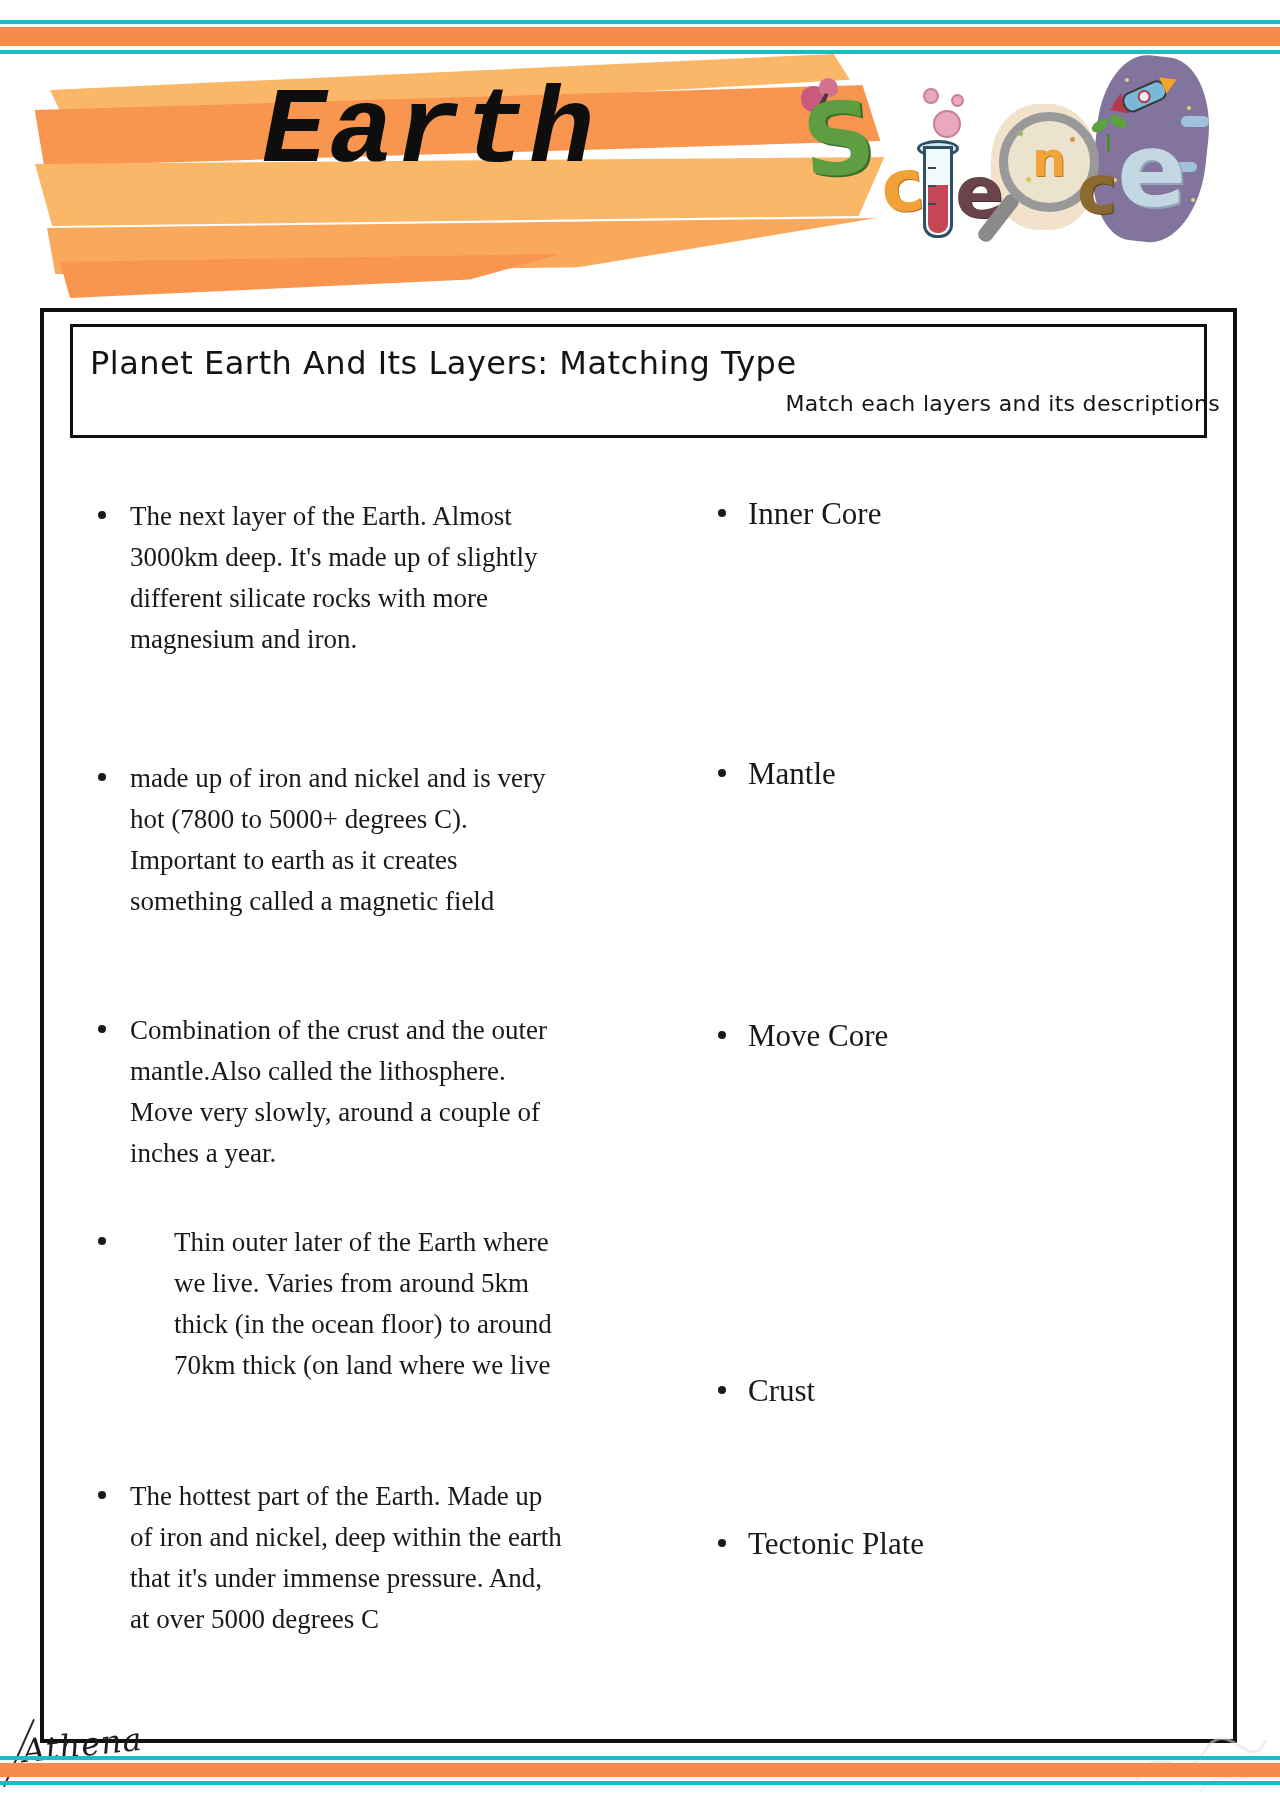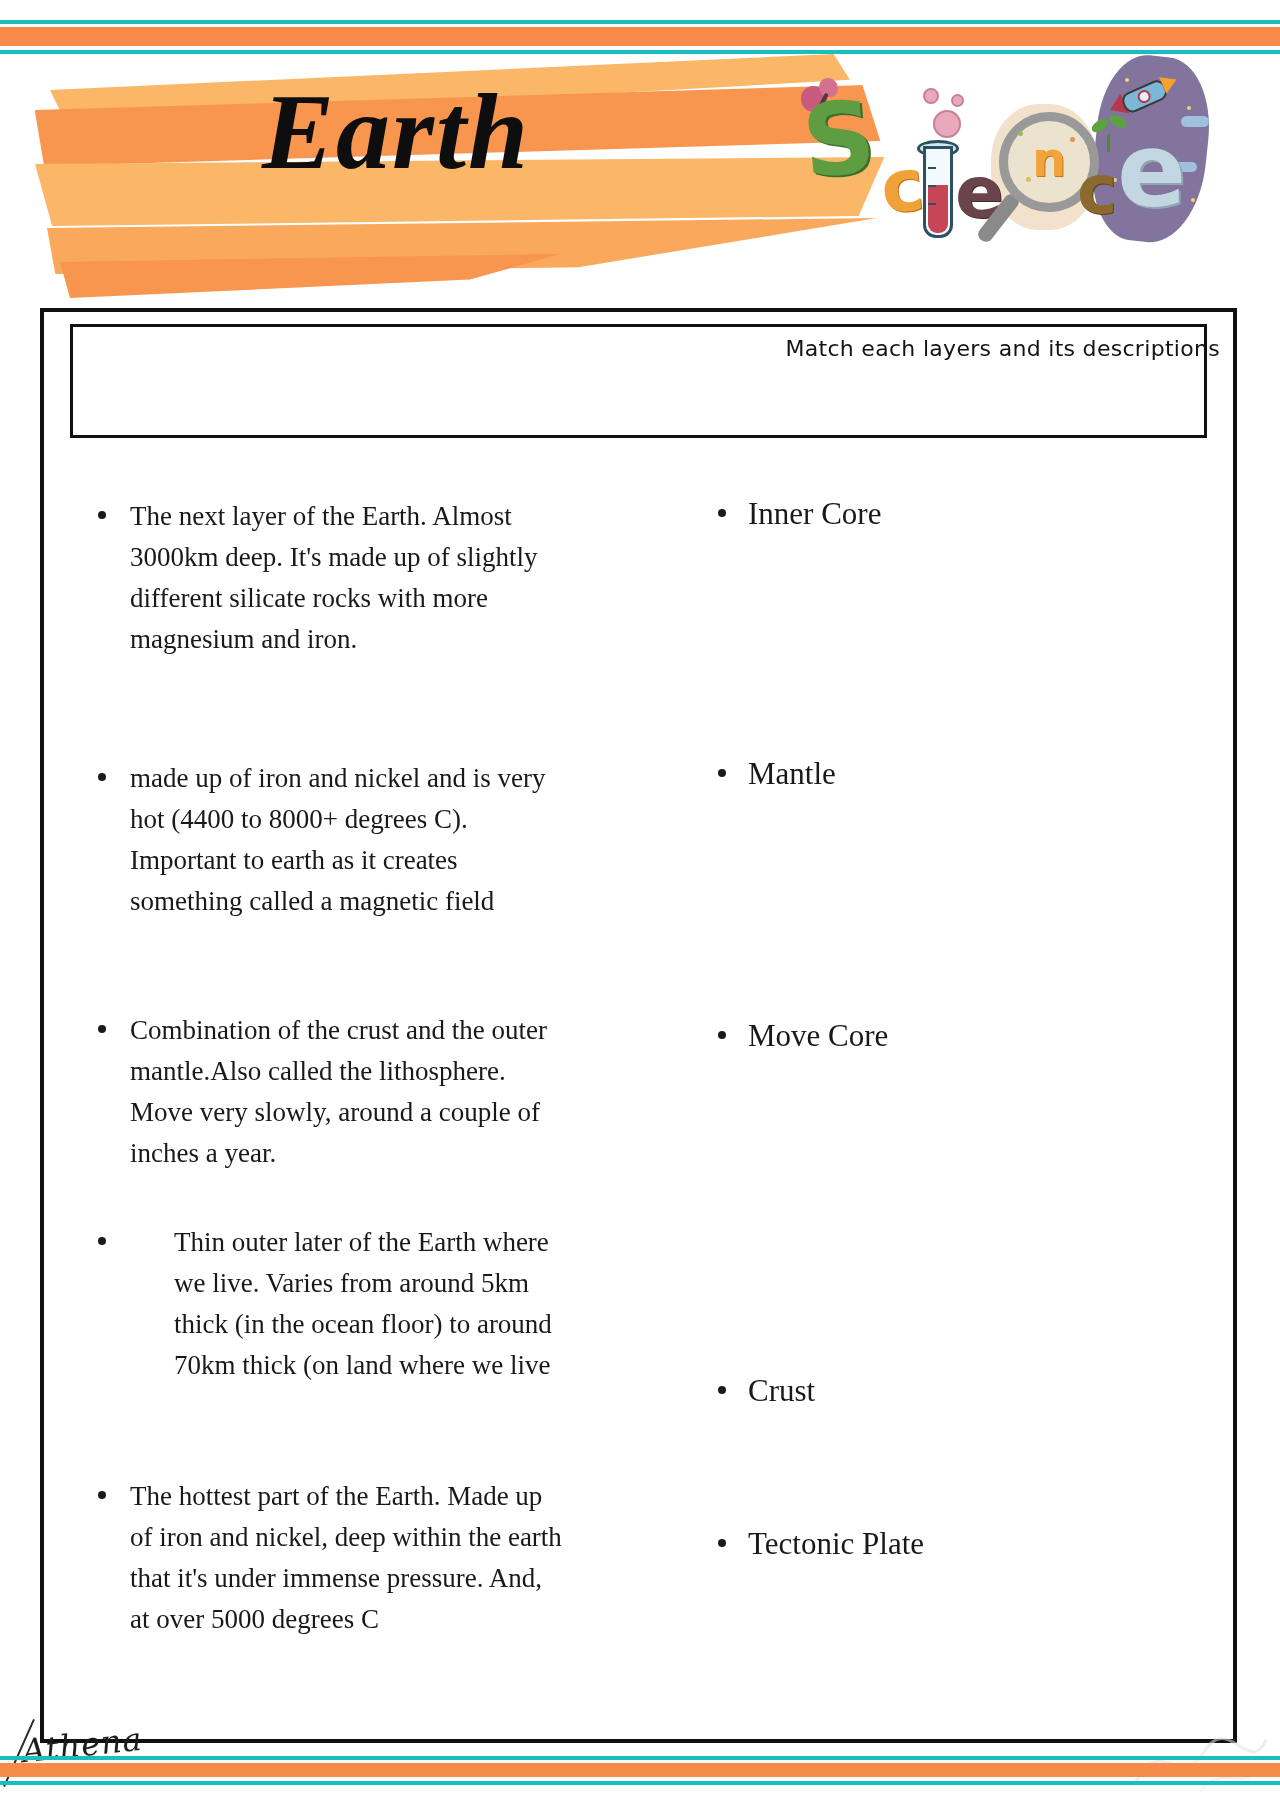--- a/index.html
+++ b/index.html
@@ -24,21 +24,21 @@
   .sY1{left:28px;top:112px;width:262px;height:16px;background:#fcd14f;transform:rotate(-1deg);}
   .sC{left:0;top:96px;width:858px;height:72px;background:#fbb768;
       clip-path:polygon(0 14%,99% 4%,96% 86%,2% 100%);}
   .sY2{left:38px;top:183px;width:245px;height:14px;background:#fcd14f;transform:rotate(-.5deg);}
   .sD{left:12px;top:160px;width:830px;height:56px;background:#faa85c;
       clip-path:polygon(0 18%,100% 0,64% 88%,1% 100%);}
   .sE{left:25px;top:196px;width:500px;height:44px;background:#f8964f;
       clip-path:polygon(0 18%,100% 0,82% 58%,2% 100%);}
   .earth-title{
     position:absolute;left:262px;top:62px;width:420px;
-    font-family:Liberation Serif, serif;font-style:italic;font-weight:bold;
+    font-family:Liberation Mono, monospace;font-style:italic;font-weight:bold;
     font-size:108px;color:#0e0e0e;letter-spacing:2px;line-height:1.3;
   }
 
   
   .science{position:absolute;left:795px;top:58px;width:420px;height:190px;}
   .science .abs{position:absolute;}
   .beige-blob{left:196px;top:46px;width:106px;height:126px;background:#f2e2cb;border-radius:45%;}
   .purple-blob{left:300px;top:-2px;width:112px;height:186px;background:#82749d;border-radius:40% 42% 45% 40%;transform:rotate(6deg);}
   .star{width:4px;height:4px;background:#e8d27a;border-radius:50%;}
   .st1{left:330px;top:20px;} .st2{left:392px;top:48px;} .st3{left:318px;top:120px;} .st4{left:396px;top:140px;}
@@ -168,31 +168,32 @@
   <div class="abs rocket">
     <div class="rnose"></div>
     <div class="rbody"></div>
     <div class="rwin"></div>
     <div class="rflame"></div>
   </div>
 </div>
 
 <div class="frame">
   <div class="title-box">
+    <div class="box-title">Planet Earth And Its Layers: Matching Type</div>
     <div class="box-subtitle">Match each layers and its descriptions</div>
   </div>
 </div>
 
 <div class="mitem desc d0">
   <span class="dot"></span>
   <span>The next layer of the Earth. Almost 3000km deep. It's made up of slightly different silicate rocks with more magnesium and iron.</span>
 </div>
 <div class="mitem desc d1">
   <span class="dot"></span>
-  <span>made up of iron and nickel and is very hot (4400 to 8000+ degrees C). Important to earth as it creates something called a magnetic field</span>
+  <span>made up of iron and nickel and is very hot (7800 to 5000+ degrees C). Important to earth as it creates something called a magnetic field</span>
 </div>
 <div class="mitem desc d2">
   <span class="dot"></span>
   <span>Combination of the crust and the outer mantle.Also called the lithosphere. Move very slowly, around a couple of inches a year.</span>
 </div>
 <div class="mitem desc d3">
   <span class="dot"></span>
   <span>Thin outer later of the Earth where we live. Varies from around 5km thick (in the ocean floor) to around 70km thick (on land where we live</span>
 </div>
 <div class="mitem desc d4">

